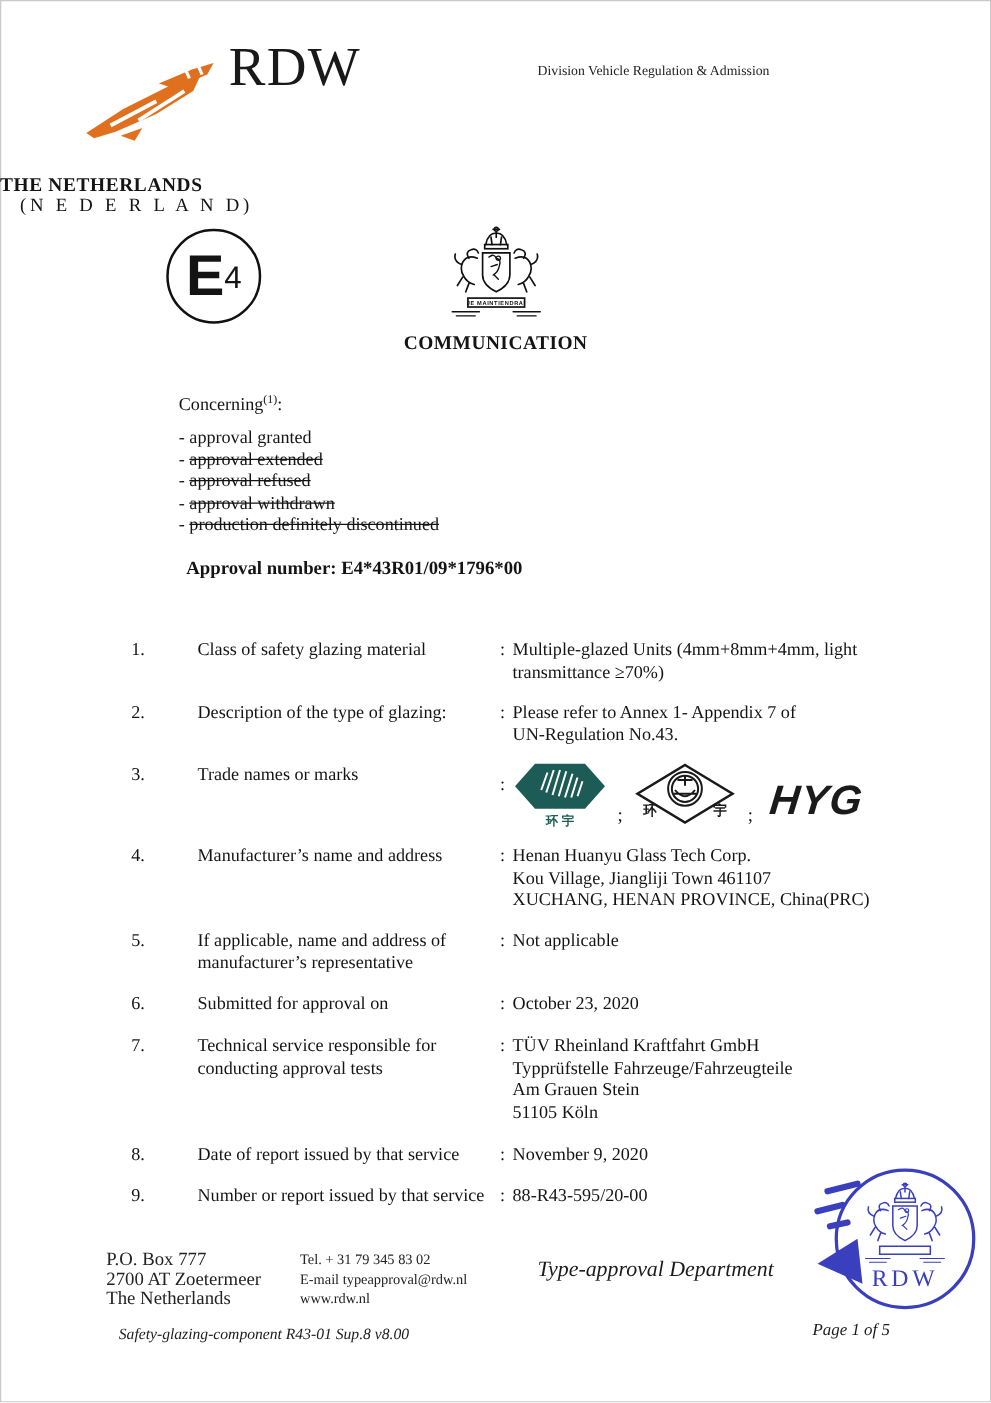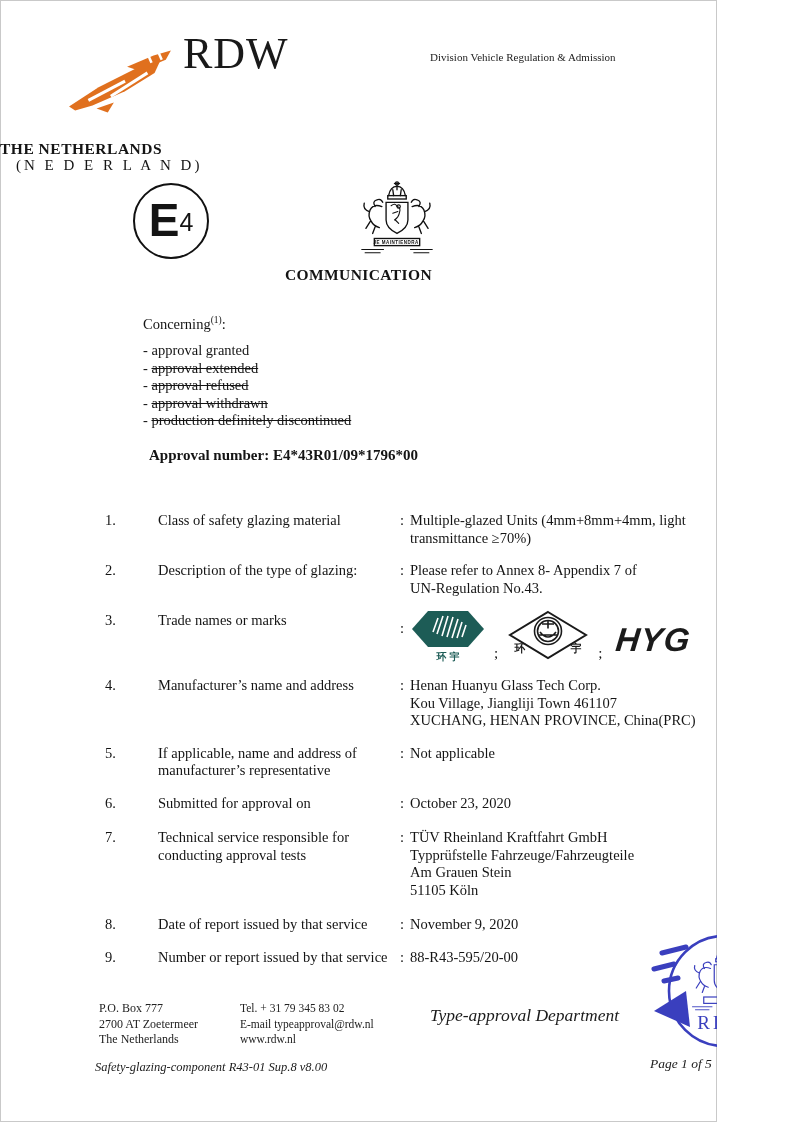--- a/index.html
+++ b/index.html
@@ -1,18 +1,18 @@
 <!DOCTYPE html>
 <html><head>
 <meta charset="utf-8">
 <style>
   html,body{margin:0;padding:0;background:#ffffff;}
   .page{
     position:relative;
-    width:717px;height:1122px;
+    width:793px;height:1122px;
     background:#fff;
     box-shadow: inset 0 0 0 1px #c9c9c9;
     font-family:"Liberation Serif",serif;
     color:#141414;
     overflow:hidden;
   }
   
   .rdw-logo{position:absolute;left:66px;top:44px;width:112px;height:70px;}
   .brand{position:absolute;left:183px;top:28px;font-size:44px;letter-spacing:1px;color:#191919;}
   .division{position:absolute;left:430px;top:51px;font-size:11px;color:#222;}
@@ -44,21 +44,21 @@
   .logos{display:flex;align-items:flex-end;gap:7px;margin-top:-4px;}
   .hyg{
     font-family:"Liberation Sans",sans-serif;
     font-weight:bold;font-style:italic;
     font-size:33px;line-height:1;letter-spacing:1px;
     transform:skewX(-6deg);
     margin:0 0 8px 6px;color:#1b1b1b;
   }
   .semi{font-size:15px;margin:0 1px 2px 1px;}
   
-  .f-address{position:absolute;left:99px;top:1001px;font-size:12px;line-height:15.5px;white-space:pre-line;color:#222;}
+  .f-address{position:absolute;left:85px;top:1001px;font-size:15px;line-height:15.5px;white-space:pre-line;color:#222;}
   .f-contact{position:absolute;left:240px;top:1001px;font-size:11.5px;line-height:15.5px;white-space:pre-line;color:#222;}
   .f-dept{position:absolute;left:430px;top:1005px;font-style:italic;font-size:17.5px;color:#1b1b1b;}
   .stamp{position:absolute;left:646px;top:931px;width:146px;height:124px;color:#3a3fbe;}
   .doc-ref{position:absolute;left:95px;top:1060px;font-style:italic;font-size:12.5px;color:#1b1b1b;}
   .page-num{position:absolute;left:650px;top:1056px;font-style:italic;font-size:13.5px;color:#1b1b1b;}
   svg text{font-family:"Liberation Sans",sans-serif;}
 </style>
 </head>
 <body>
 
@@ -141,21 +141,21 @@
           <div class="pre">Multiple-glazed Units (4mm+8mm+4mm, light
 transmittance ≥70%)</div>
         </div>
     </div>
 
     <div class="row">
       <div>2.</div>
       <div class="pre">Description of the type of glazing:</div>
       <div class="val">
           <span>:</span>
-          <div class="pre">Please refer to Annex 8- Appendix 7 of
+          <div class="pre">Please refer to Annex 1- Appendix 7 of
 UN-Regulation No.43.</div>
         </div>
     </div>
 
     <div class="row" style="margin-bottom:13px;">
       <div>3.</div>
       <div class="pre">Trade names or marks</div>
       <div class="val">
         <span style="margin-top:8px;">:</span>
         <div class="logos">

